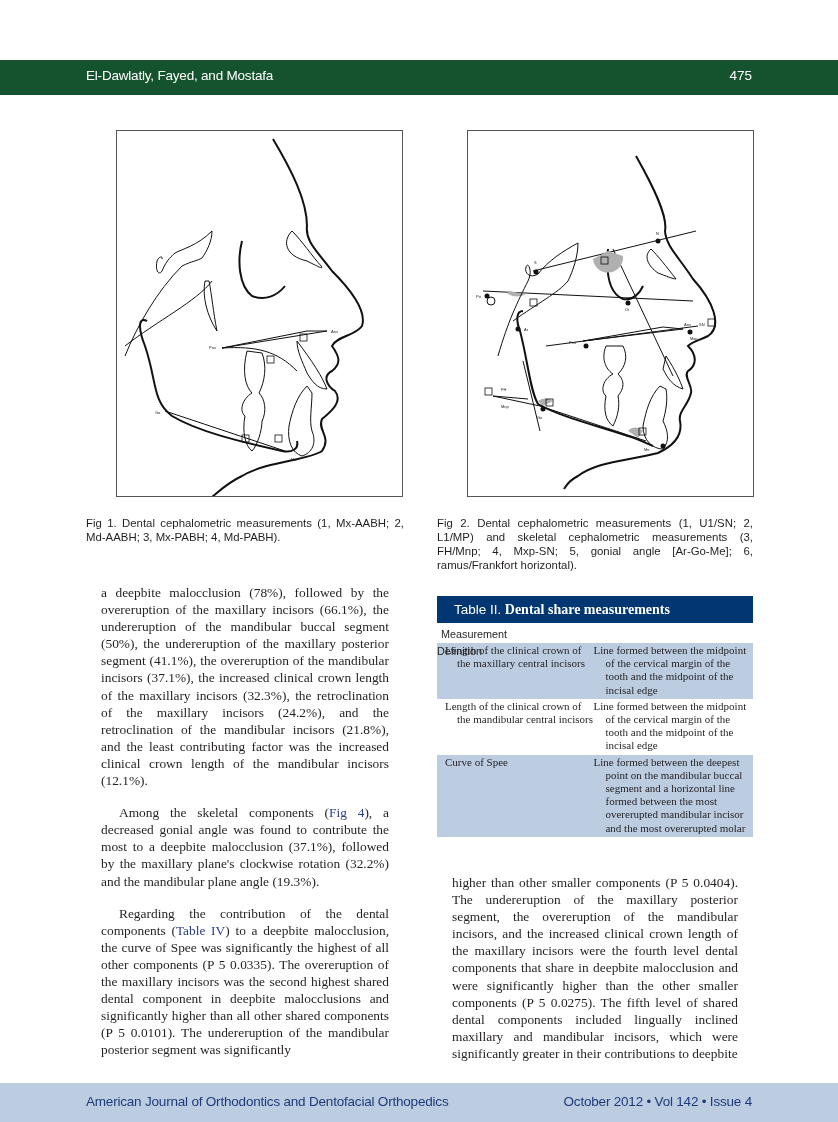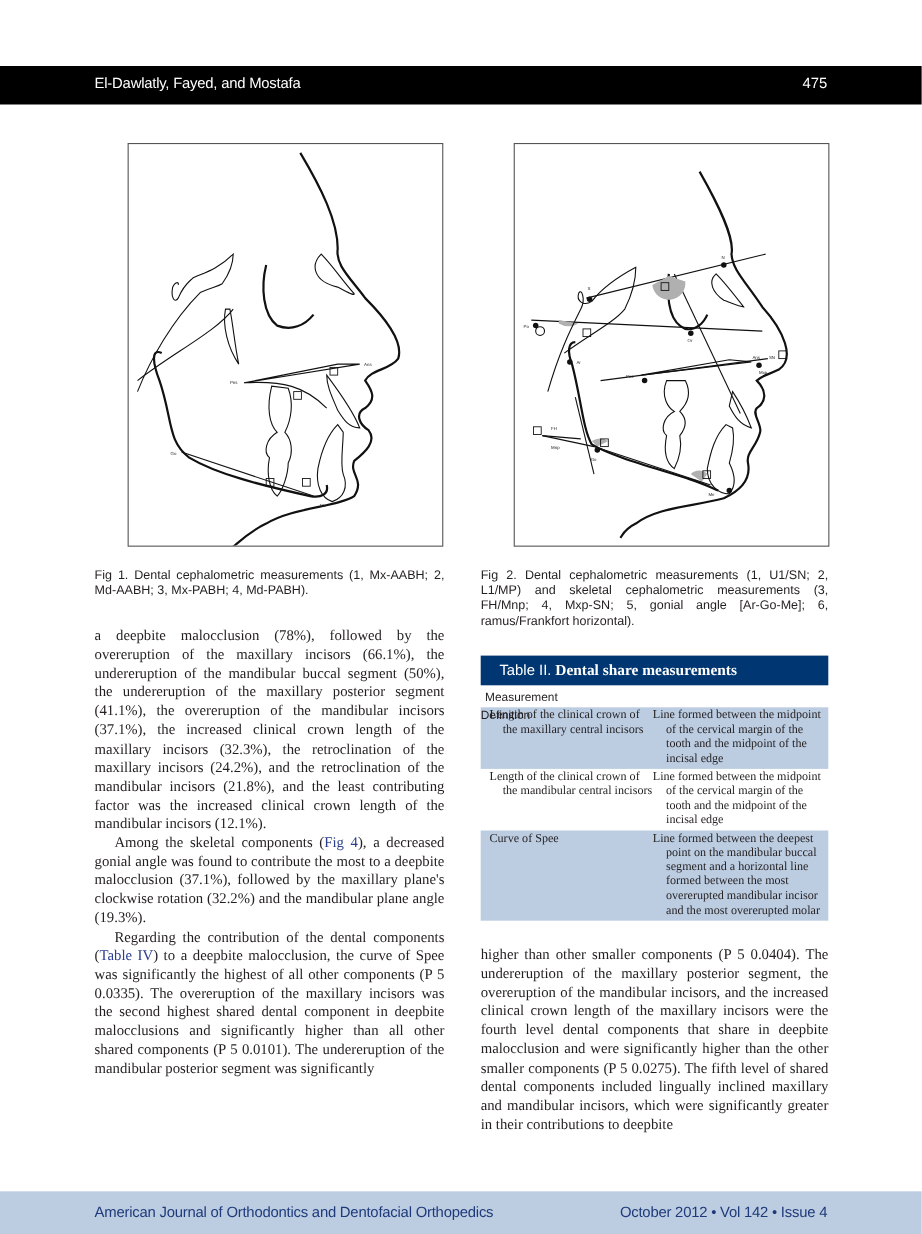--- a/index.html
+++ b/index.html
@@ -1,28 +1,28 @@
 <!DOCTYPE html>
 <html><head>
 <meta charset="utf-8">
 <style>
   html, body { margin: 0; padding: 0; background: #ffffff; }
   body { width: 838px; height: 1122px; position: relative; overflow: hidden; font-family: "Liberation Serif", serif; color: #231f20; }
-  .header-bar { position: absolute; left: 0; top: 60px; width: 838px; height: 35px; background: #000000; color: #ffffff; font-family: "Liberation Sans", sans-serif; font-size: 13.5px; }
+  .header-bar { position: absolute; left: 0; top: 60px; width: 838px; height: 35px; background: #14532d; color: #ffffff; font-family: "Liberation Sans", sans-serif; font-size: 13.5px; }
   .header-bar .authors { position: absolute; left: 86px; top: 8px; letter-spacing: -0.2px; }
   .header-bar .page-no { position: absolute; right: 86px; top: 8px; margin-left: 44px; }
   .figure { position: absolute; top: 130px; width: 285px; height: 365px; border: 1px solid #555; background: #fff; }
   .figure svg { width: 100%; height: 100%; display: block; }
   #fig1 { left: 116px; }
   #fig2 { left: 467px; }
   .caption { position: absolute; font-family: "Liberation Sans", sans-serif; font-size: 11.4px; line-height: 14px; color: #231f20; text-align: justify; }
   #cap1 { left: 86px; top: 516px; width: 318px; }
   #cap2 { left: 437px; top: 516px; width: 316px; }
   .body-text { position: absolute; font-size: 13.4px; line-height: 17.1px; text-align: justify; color: #231f20; }
-  .body-text p { margin: 0; }
+  .body-text p { margin: 15px; }
   .body-text p.indent { text-indent: 18px; }
   .body-text .ref { color: #2a3d8f; }
   #col-left { left: 86px; top: 569px; width: 318px; }
   #col-right { left: 437px; top: 859px; width: 316px; }
   .table-wrap { position: absolute; left: 437px; top: 596px; width: 316px; }
   .table-title { background: #003671; color: #fff; height: 27px; padding-left: 5px; line-height: 27px; font-size: 14px; }
   .table-title .tlabel { font-family: "Liberation Sans", sans-serif; font-weight: normal; font-size: 13.5px; margin-left: 12px; }
   .table-title .tname { font-family: "Liberation Serif", serif; font-weight: bold; }
   .thead { display: flex; font-family: "Liberation Sans", sans-serif; font-size: 10.8px; height: 17px; line-height: 17px; margin-top: 3px; color: #231f20; flex-direction: column; }
   .thead .c1 { width: 148px; padding-left: 4px; }

